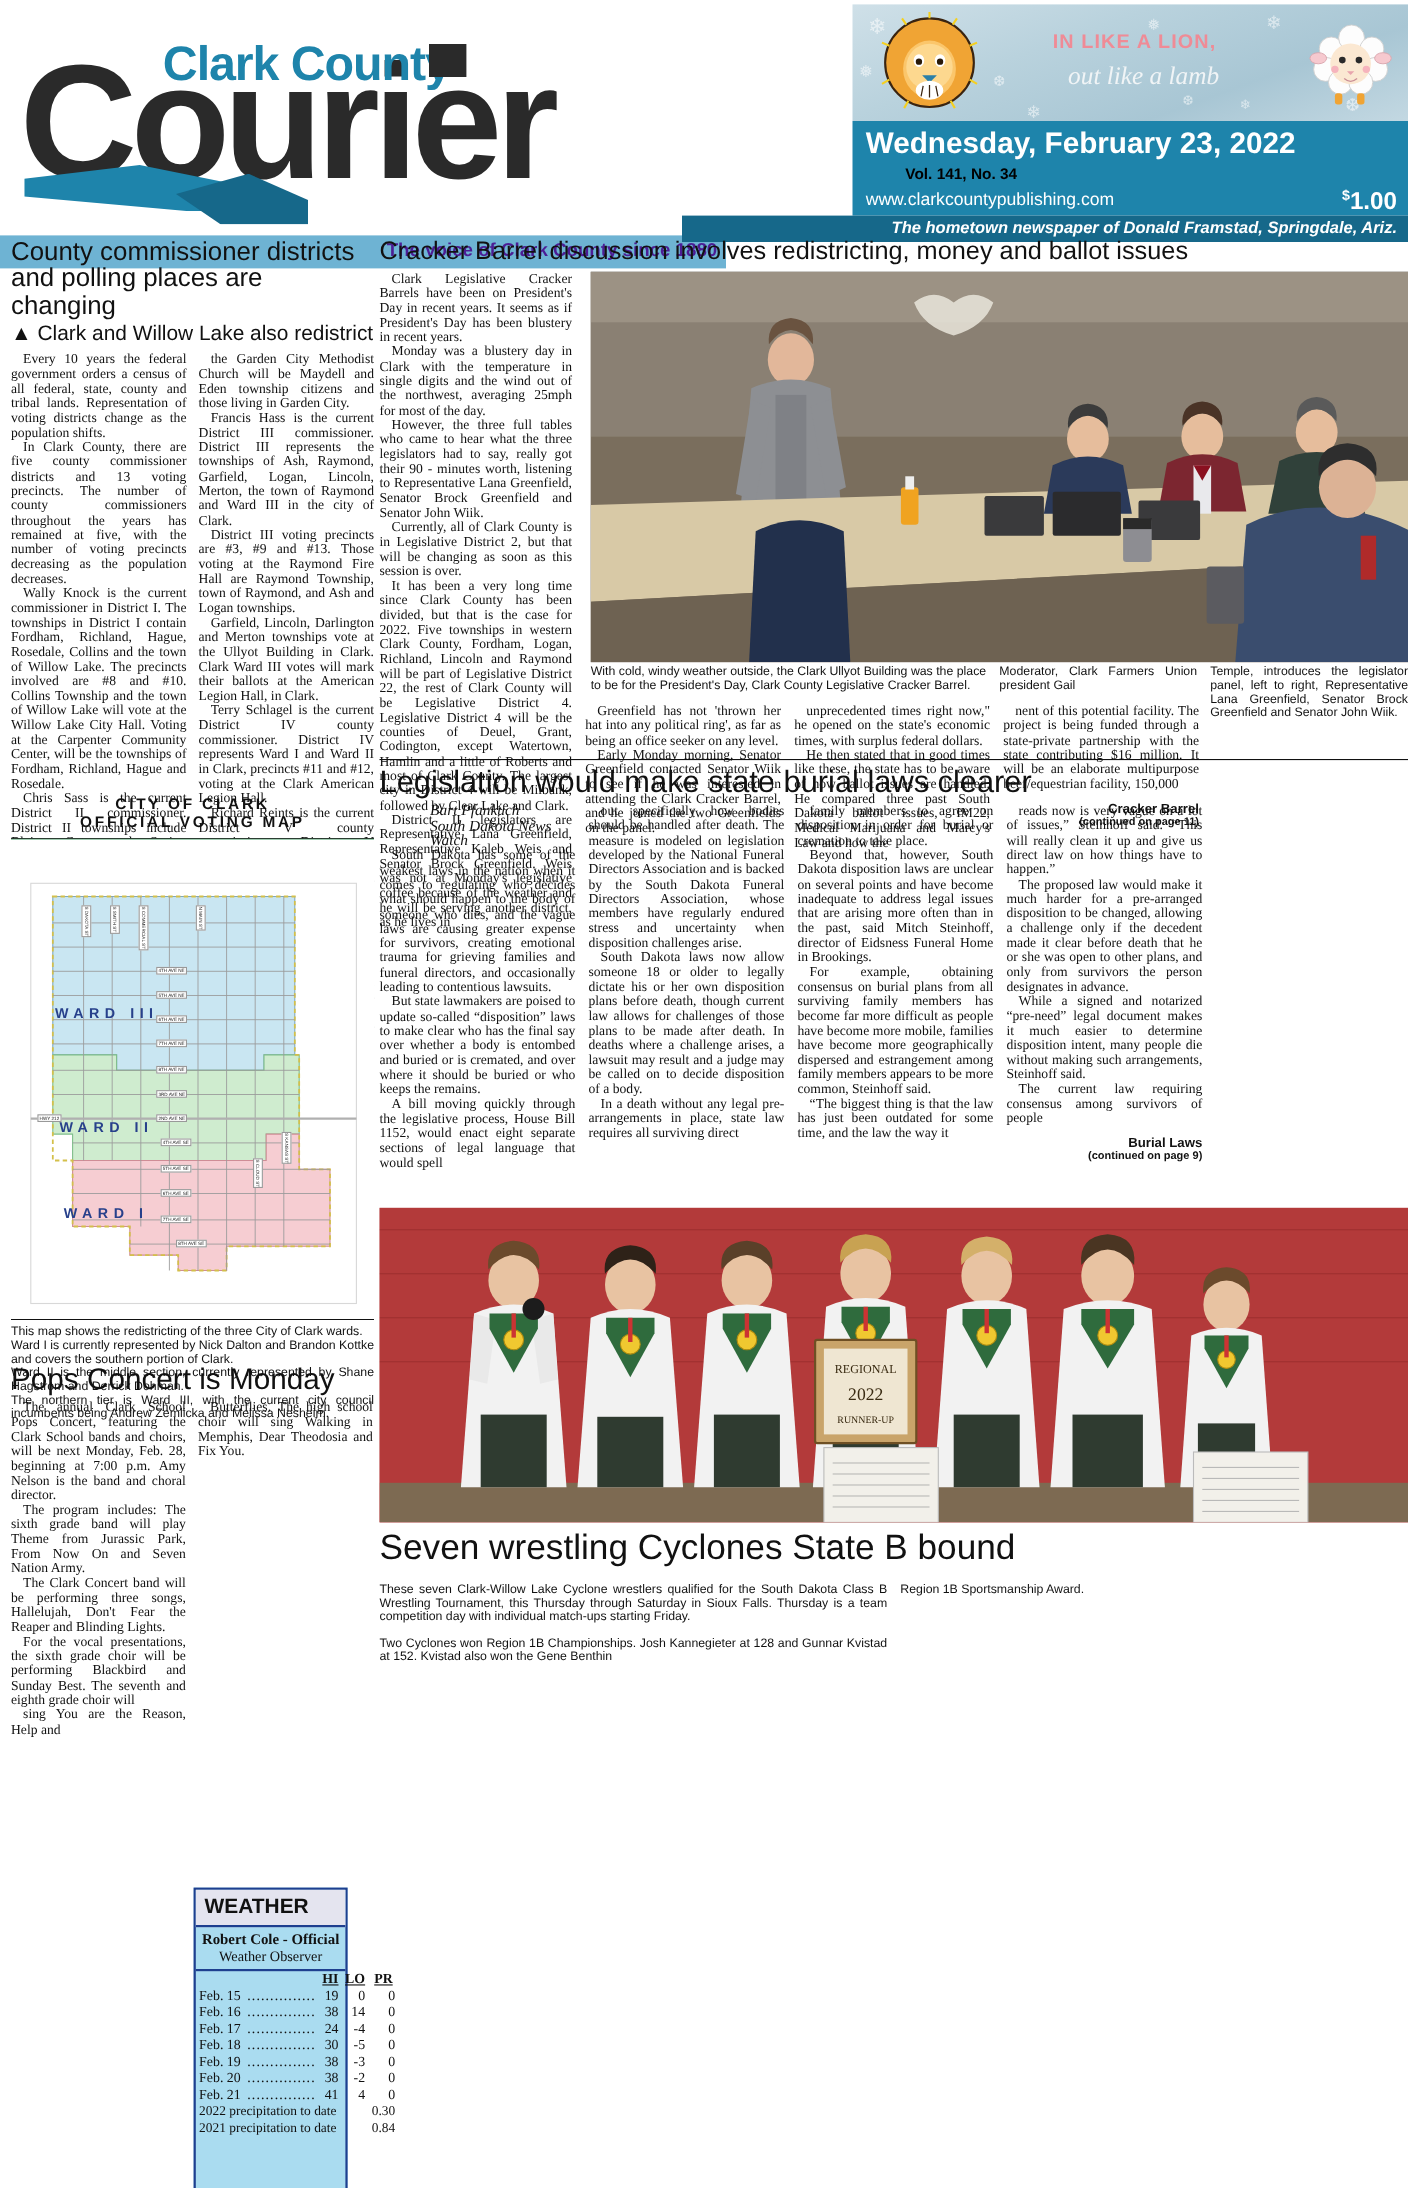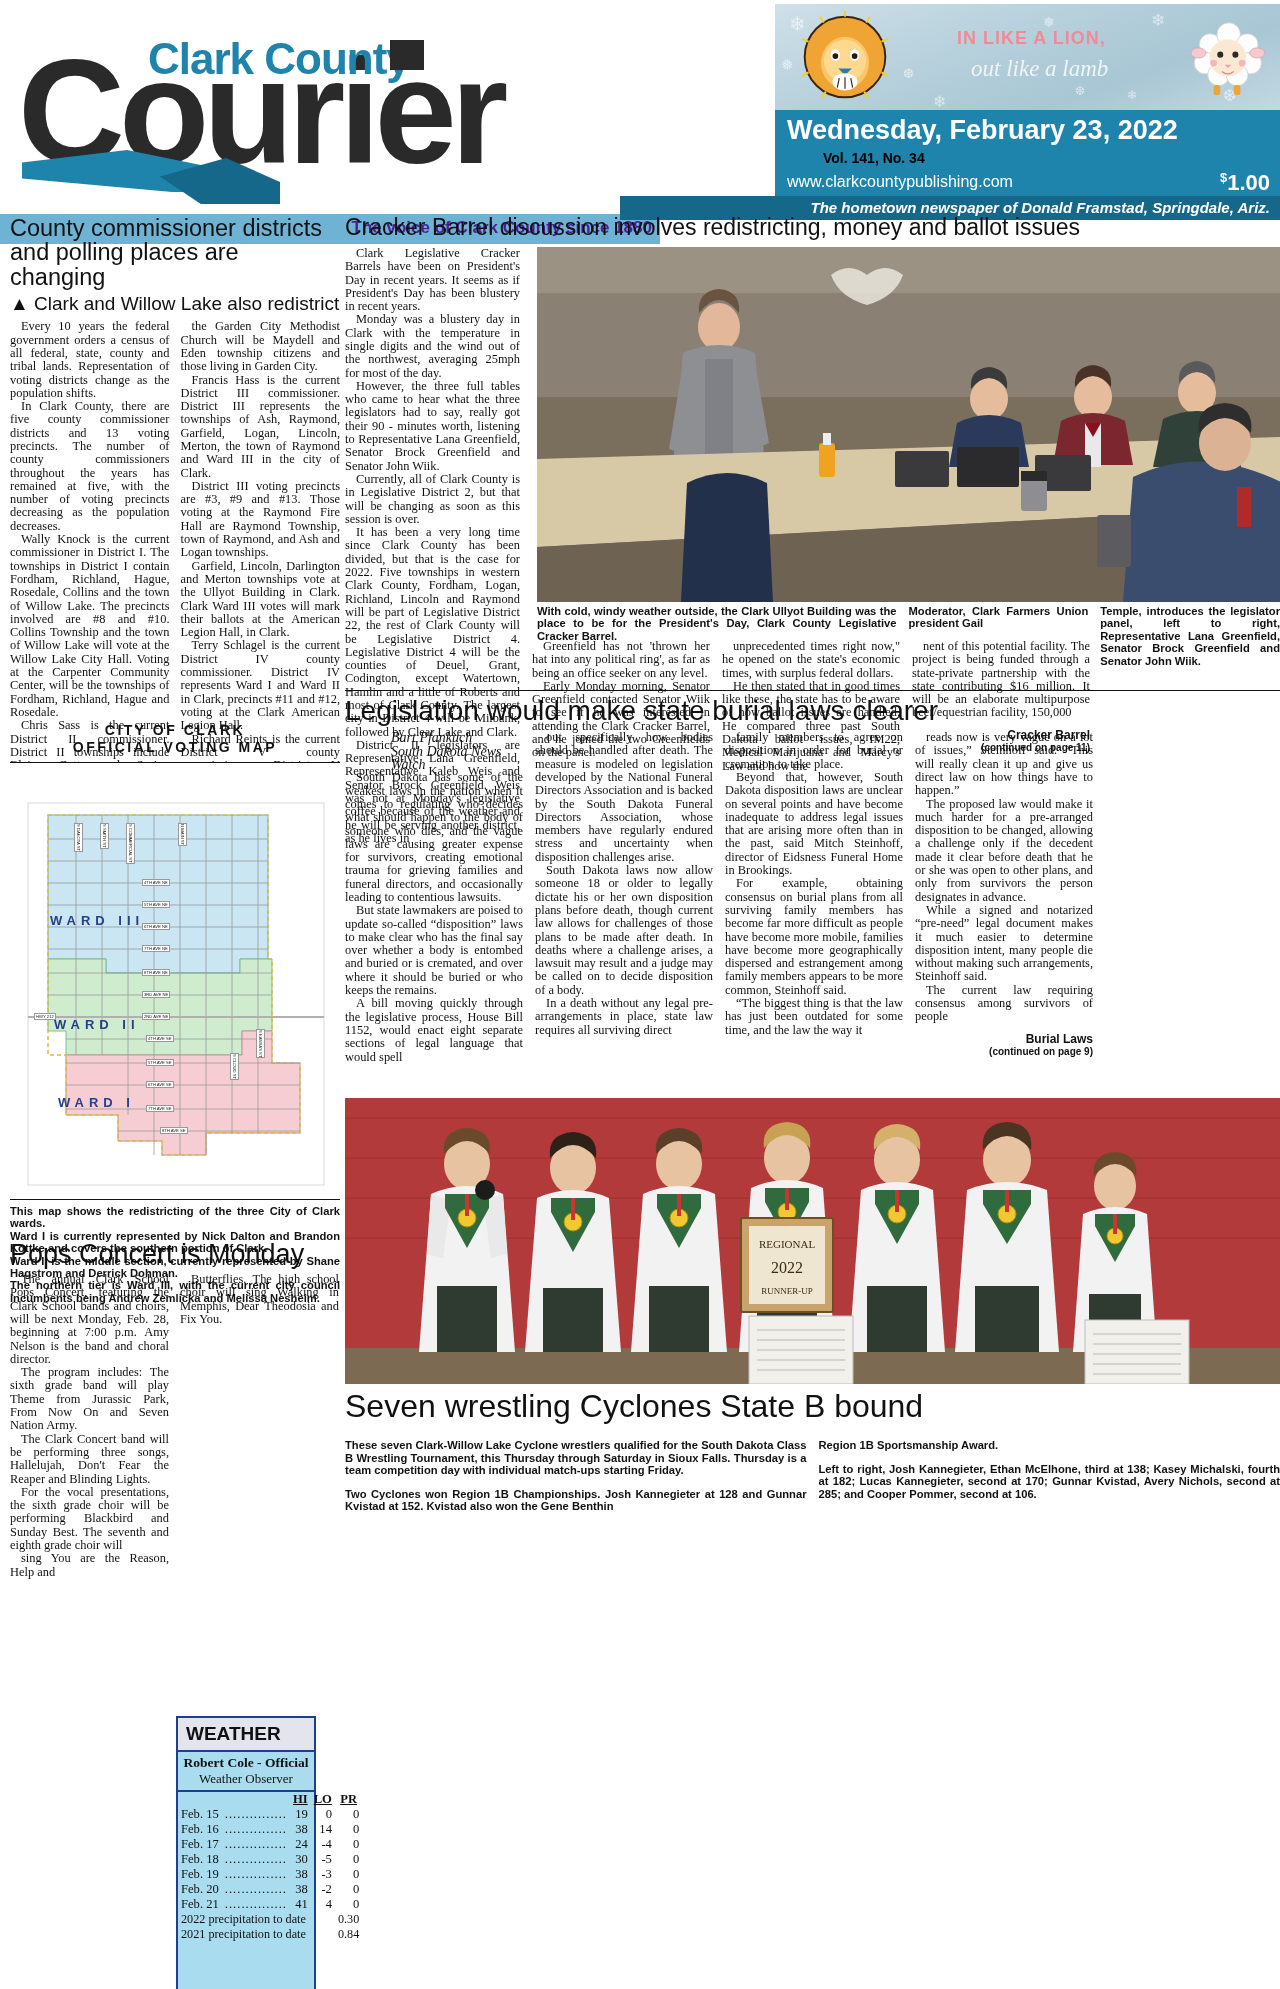--- a/index.html
+++ b/index.html
@@ -124,21 +124,21 @@
     font-size:19px; color:#111;
   }
   .body p {
     margin:0; text-indent:11px; text-align:justify;
     font-family:"Liberation Serif", serif;
     font-size:12.4px; line-height:13.3px;
     hyphens:auto;
   }
   .cap {
     font-family:"Liberation Sans", sans-serif;
-    font-weight:bold; font-size:11.2px; line-height:12.4px; text-align:justify;
+    font-weight:normal; font-size:11.2px; line-height:12.4px; text-align:justify;
   }
   .byline {
     font-family:"Liberation Serif", serif; font-style:italic;
     font-size:14px; line-height:13.4px;margin-left:46px;
   }
   .jumpline {
     font-family:"Liberation Sans", sans-serif;
     font-weight:bold; font-size:12px; text-align:right;
   }
   .jumpline small { font-size:10px; display:block; }
@@ -768,18 +768,17 @@
       </svg>
     </div>
     <div class="hl">Seven wrestling Cyclones State B bound</div>
     <div class="wrestle-caps">
       <div class="cap" id="wcap-left">
           <p>These seven Clark-Willow Lake Cyclone wrestlers qualified for the South Dakota Class B Wrestling Tournament, this Thursday through Saturday in Sioux Falls. Thursday is a team competition day with individual match-ups starting Friday.</p>
           <p>Two Cyclones won Region 1B Championships. Josh Kannegieter at 128 and Gunnar Kvistad at 152. Kvistad also won the Gene Benthin</p>
         </div>
       <div class="cap" id="wcap-right">
           <p>Region 1B Sportsmanship Award.</p>
-          <p>Left to right, Josh Kannegieter, Ethan McElhone, third at 138; Kasey Michalski, fourth at 182; Lucas Kannegieter, second at 170; Gunnar Kvistad, Avery Nichols, second at 285; and Cooper Pommer, second at 106.</p>
         </div>
     </div>
   </div>
 
 </div>
 
 </body></html>

